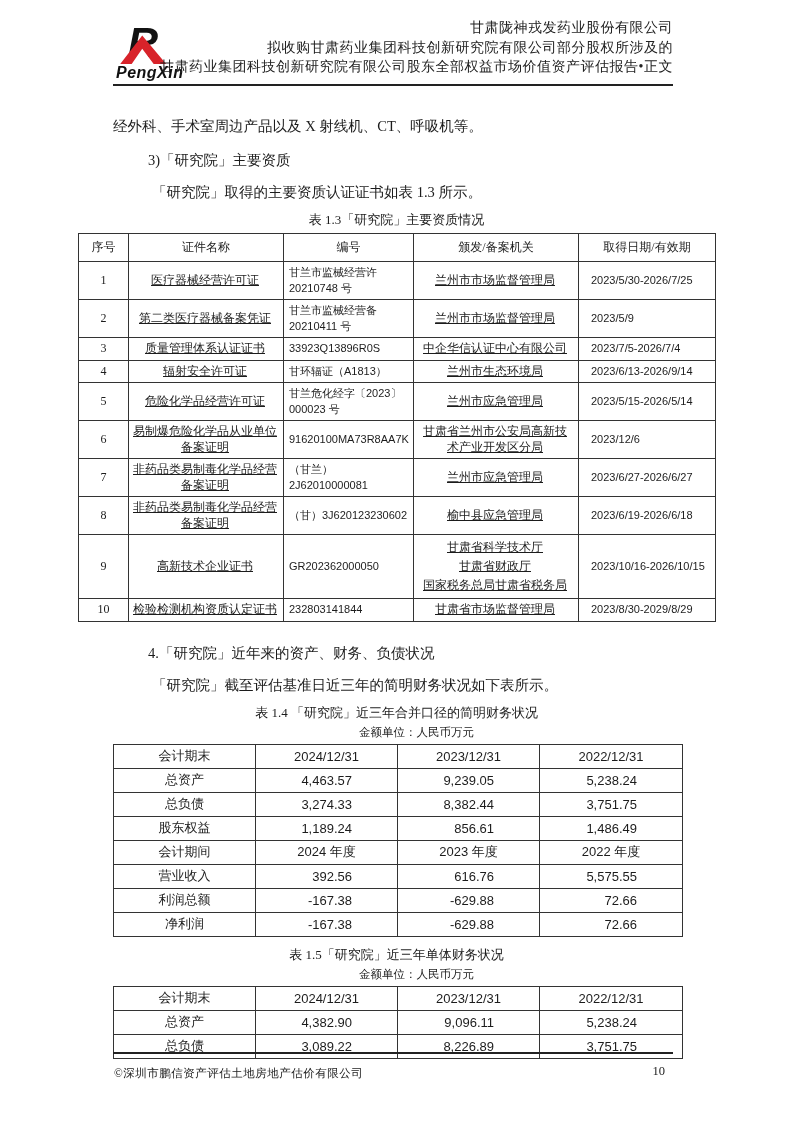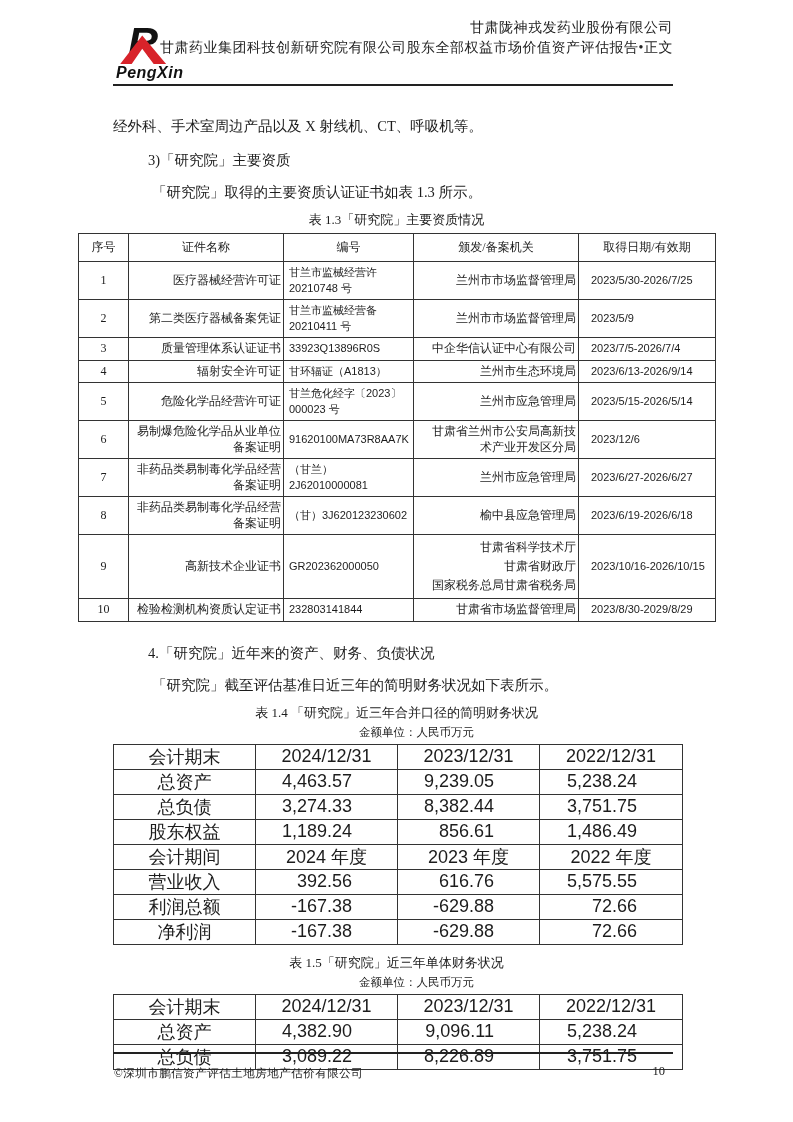--- a/index.html
+++ b/index.html
@@ -29,29 +29,29 @@
   .t13-title{margin-top:9px;}
   .unit{margin:2px 73px 0 113px;text-align:center;font-size:11.5px;line-height:16px;}
   
   table{border-collapse:collapse;table-layout:fixed;}
   th,td{border:1px solid #333;vertical-align:middle;white-space:pre-line;overflow:hidden;}
   th{font-weight:normal;text-align:center;font-size:12px;padding:5px 2px;}
   
   .t13{margin:4px 0 0 78px;width:637px;}
   .t13 td{font-size:12px;line-height:15.5px;padding:3px 2px;}
   .t13 td.c{text-align:center;}
-  .t13 td.l{text-align:right;padding-left:0;}
+  .t13 td.l{text-align:center;padding-left:0;text-decoration:underline;}
   .t13 td.m{text-align:left;padding-left:5px;
     font-family:"Liberation Sans","DejaVu Sans",sans-serif;font-size:11px;}
   .t13 td.d{text-align:left;padding-left:12px;
     font-family:"Liberation Sans","DejaVu Sans",sans-serif;font-size:11px;}
   .t13 td.big-gov{line-height:19px;}
   
   .fin{margin:4px 0 0 113px;width:569px;}
-  .fin td{height:23px;font-size:18px;padding:0;}
+  .fin td{height:23px;font-size:13px;padding:0;}
   .fin td.c{text-align:center;}
   .fin td.vc{text-align:center;font-family:"Liberation Sans","DejaVu Sans",sans-serif;}
   .fin td.vr{text-align:right;padding-right:45px;
     font-family:"Liberation Sans","DejaVu Sans",sans-serif;}
   .t15{margin-top:4px;}
   
   .footer-copy{position:absolute;left:114px;top:1066px;font-size:11.5px;letter-spacing:.5px;color:#222;}
   .footer-page{position:absolute;right:128px;top:1064px;font-size:12.5px;color:#222;
     font-family:"Liberation Serif","DejaVu Serif",serif;}
 </style>
@@ -65,20 +65,21 @@
       <svg width="62" height="44" viewBox="0 0 64 46">
         <text x="12" y="37" font-family="Liberation Sans, DejaVu Sans, sans-serif" font-size="44" font-style="italic" font-weight="bold" fill="#121212">R</text>
         <polygon points="4,44 27,14 52,44 39,44 27,28 16,44" fill="#d8232a"></polygon>
       </svg>
     </span>
     <div class="logo-wordmark">PengXin</div>
   </div>
 
   <div class="header-lines">
     <div>甘肃陇神戎发药业股份有限公司</div>
+    <div>拟收购甘肃药业集团科技创新研究院有限公司部分股权所涉及的</div>
     <div>甘肃药业集团科技创新研究院有限公司股东全部权益市场价值资产评估报告•正文</div>
   </div>
 
   <div class="rule rule-top"></div>
 
   <div class="content">
 
     <p class="para p1">经外科、手术室周边产品以及 X 射线机、CT、呼吸机等。</p>
 
     <p class="para h3">3)「研究院」主要资质</p>

